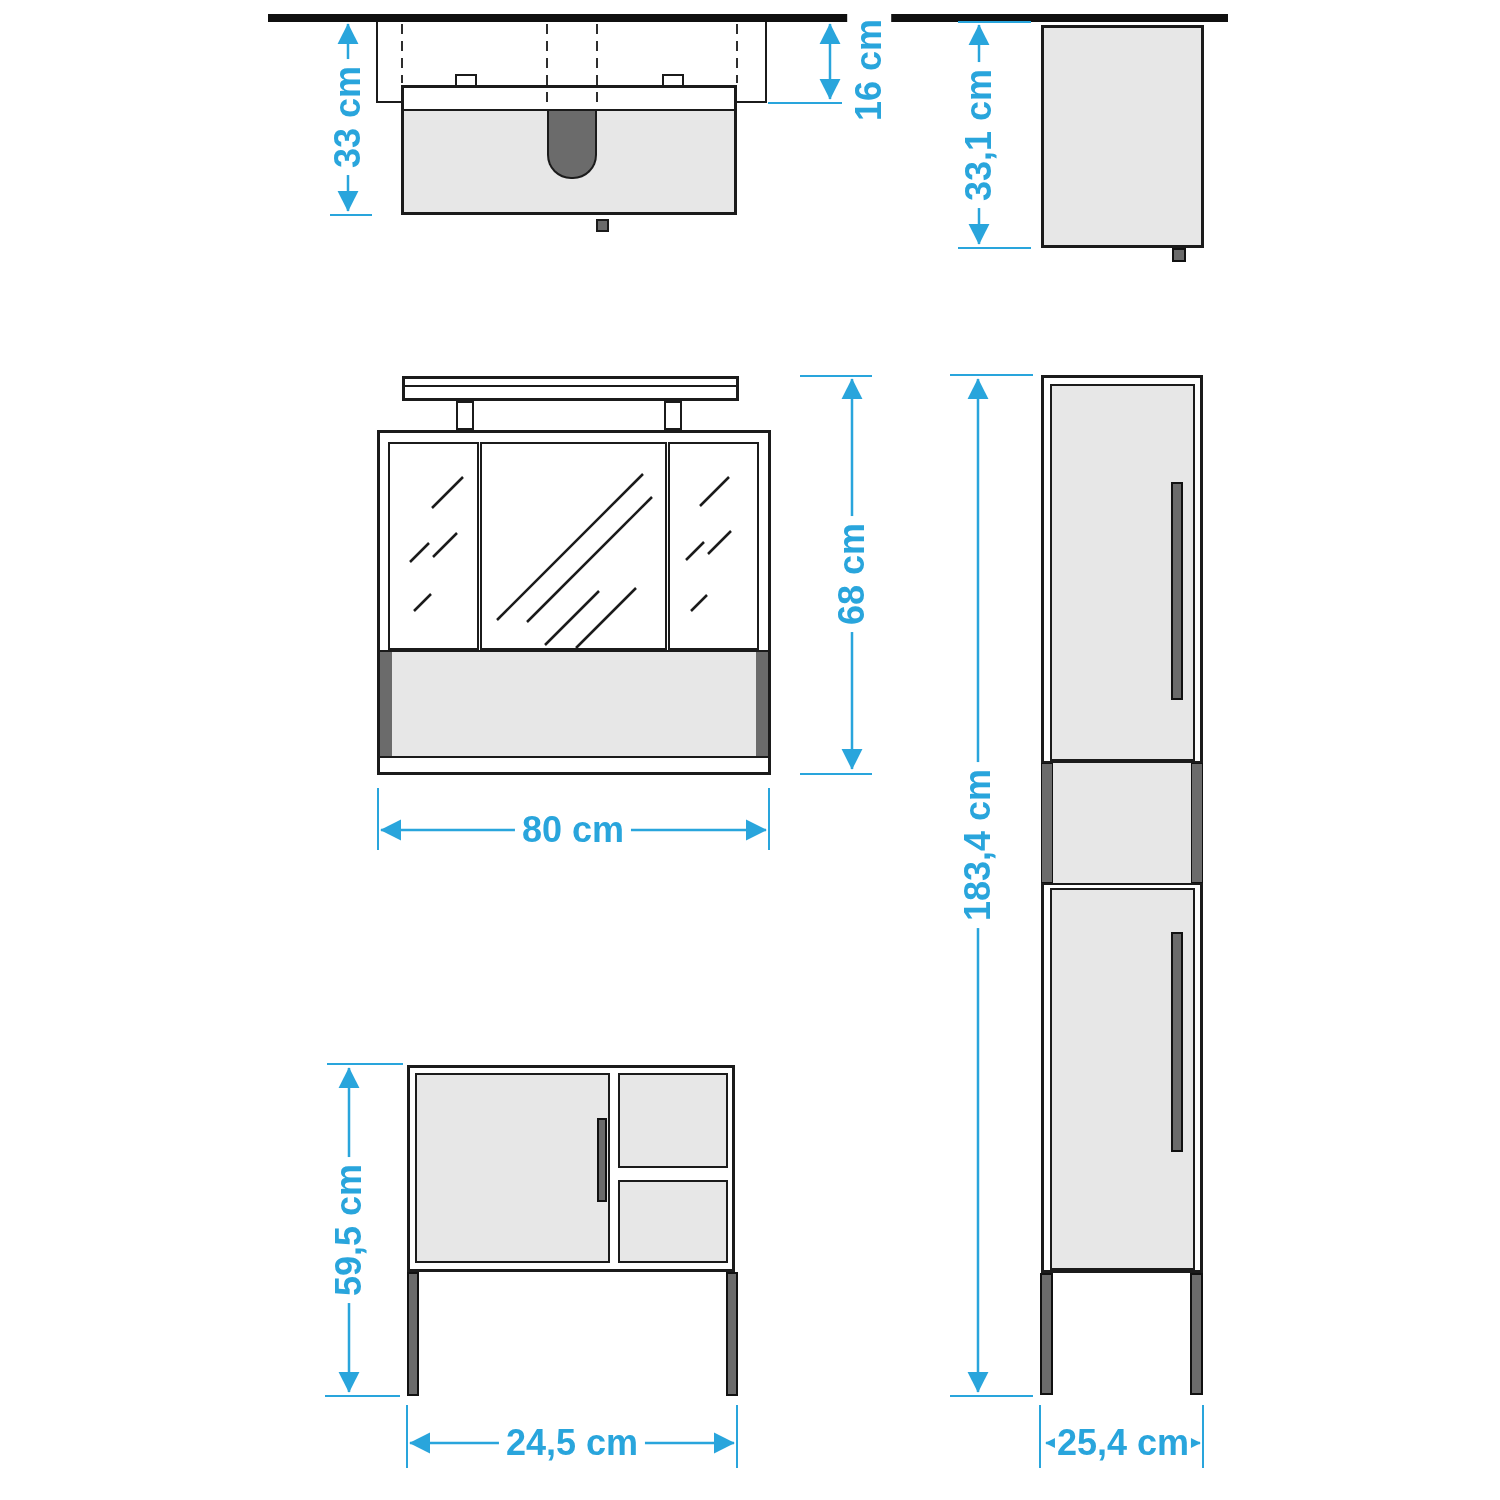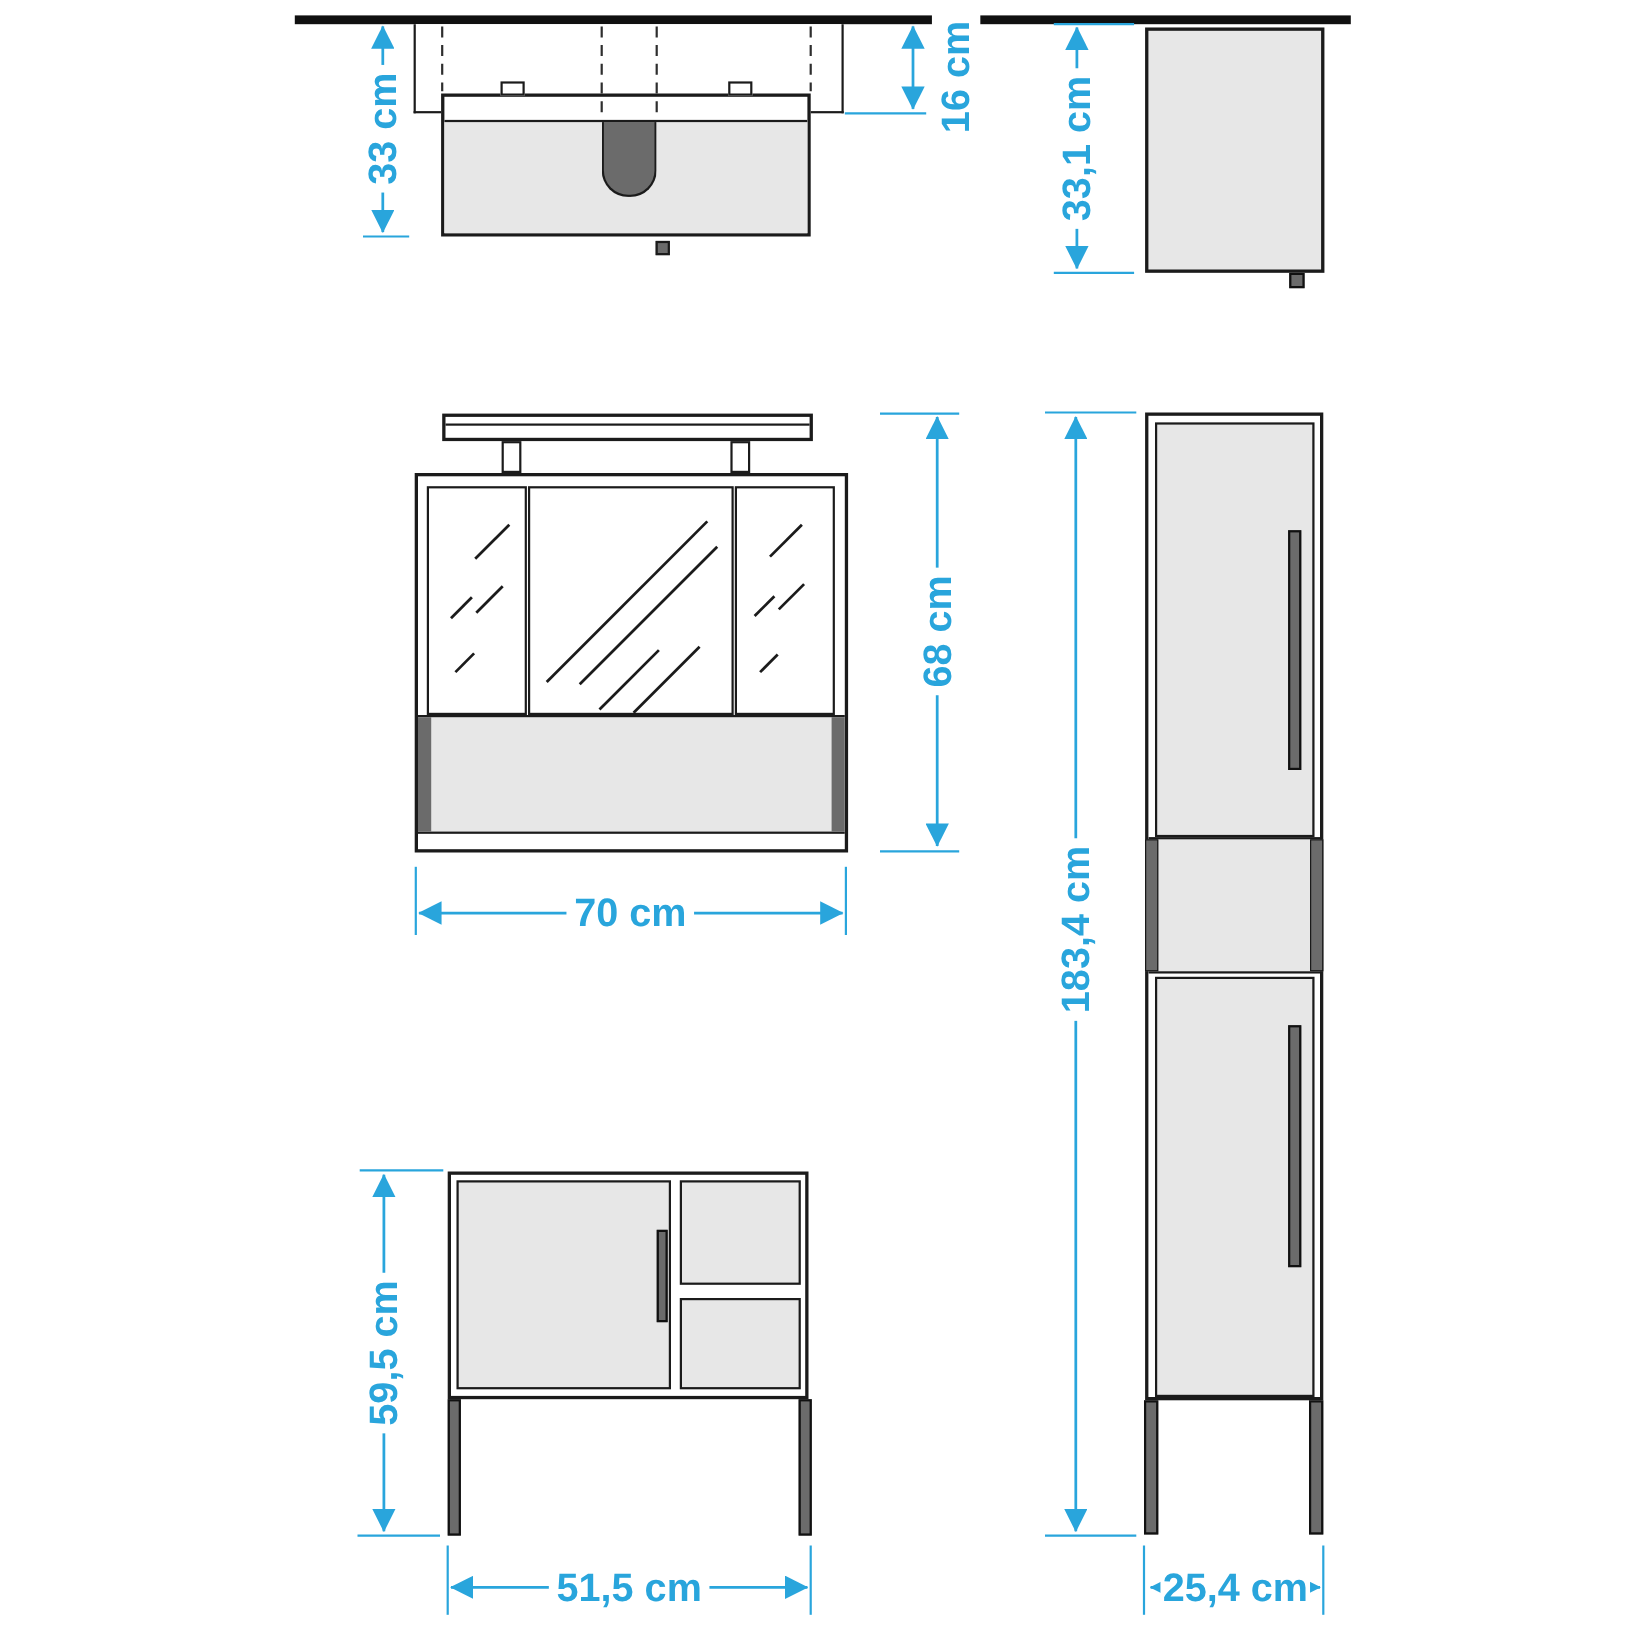--- a/index.html
+++ b/index.html
@@ -131,19 +131,19 @@
       <line class="tick" x1="737" y1="1405" x2="737" y2="1468"></line>
       <line class="tick" x1="1040" y1="1405" x2="1040" y2="1468"></line>
       <line class="tick" x1="1203" y1="1405" x2="1203" y2="1468"></line>
     </g>
   </svg>
 
   <div class="dim-label v" style="left:348px;top:117px;">33 cm</div>
   <div class="dim-label v" style="left:869px;top:70px;">16 cm</div>
   <div class="dim-label v" style="left:979px;top:135px;">33,1 cm</div>
   <div class="dim-label v" style="left:852px;top:574px;">68 cm</div>
-  <div class="dim-label" style="left:573px;top:830px;">70 cm</div>
+  <div class="dim-label" style="left:573px;top:830px;">80 cm</div>
   <div class="dim-label v" style="left:978px;top:845px;">183,4 cm</div>
   <div class="dim-label v" style="left:349px;top:1230px;">59,5 cm</div>
-  <div class="dim-label" style="left:572px;top:1443px;">51,5 cm</div>
+  <div class="dim-label" style="left:572px;top:1443px;">24,5 cm</div>
   <div class="dim-label" style="left:1123px;top:1443px;padding:2px 2px;">25,4 cm</div>
 
 </div>
 
 </body></html>

